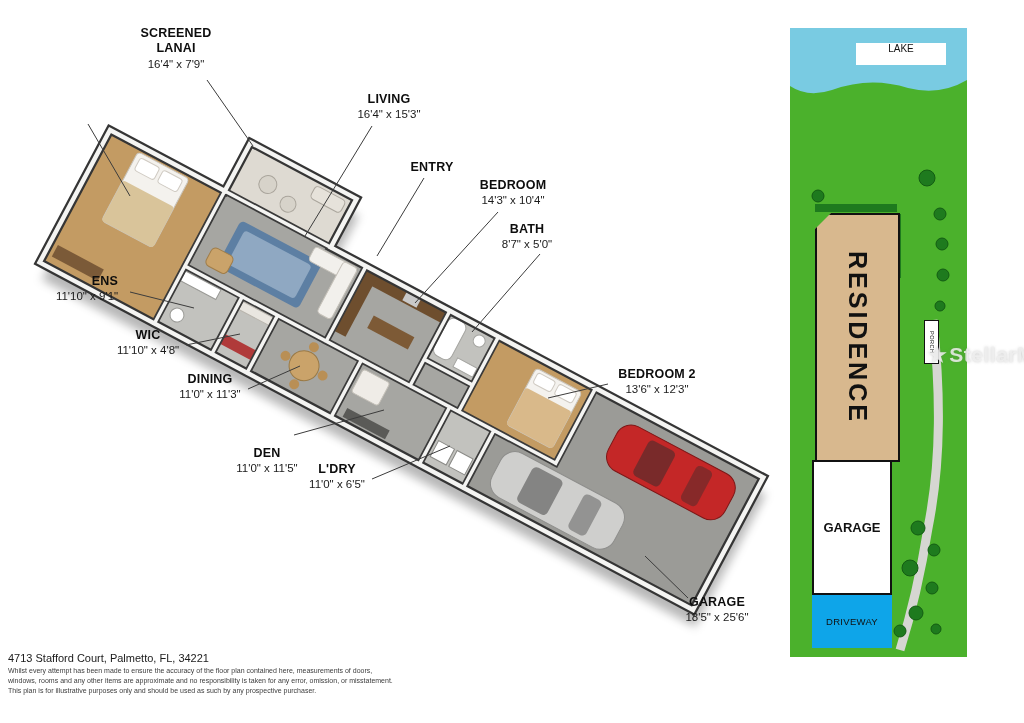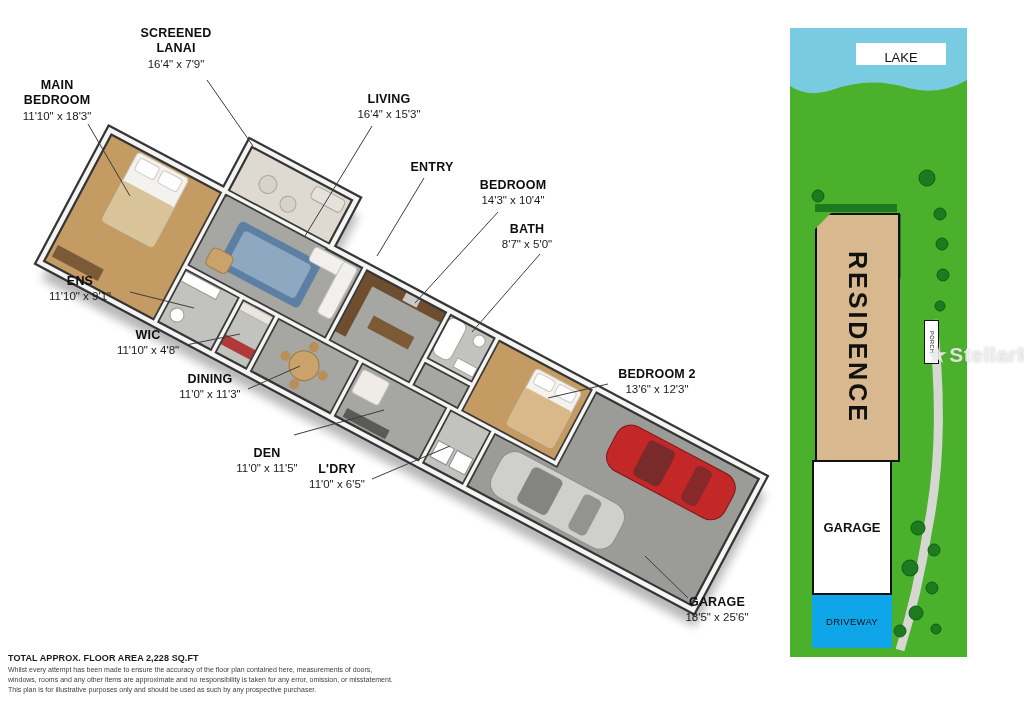--- a/index.html
+++ b/index.html
@@ -11,21 +11,21 @@
   #labels-layer{position:absolute;left:0;top:0;width:1024px;height:552px;pointer-events:none;}
   .room-label{position:absolute;transform:translateX(-50%);text-align:center;}
   .room-label .rname{font-size:12.5px;font-weight:700;letter-spacing:.2px;line-height:1.22;white-space:pre-line;color:#0d0d0d;}
   .room-label .rdims{font-size:11.5px;font-weight:400;color:#1a1a1a;margin-top:1px;}
   .leader{stroke:#3c3c3c;stroke-width:1;}
 
   
   #site-plan{position:absolute;left:790px;top:28px;width:177px;height:629px;background:#4bb12c;overflow:hidden;}
   #site-deco{position:absolute;left:0;top:0;}
   .lake-label{position:absolute;left:66px;top:15px;width:90px;height:22px;background:#ffffff;
-    display:flex;align-items:flex-end;justify-content:center;font-size:13px;font-weight:400;color:#111;}
+    display:flex;align-items:flex-start;justify-content:center;font-size:10px;font-weight:400;color:#111;}
   .residence{position:absolute;left:25px;top:185px;width:85px;height:249px;background:#d8b88e;
     border:2px solid #111;box-sizing:border-box;display:flex;align-items:center;justify-content:center;
     clip-path:polygon(0 16px,16px 0,100% 0,100% 100%,0 100%);}
   .residence-label{writing-mode:vertical-rl;font-size:25px;font-weight:700;letter-spacing:3px;color:#111;}
   .porch{position:absolute;left:134px;top:292px;width:15px;height:44px;background:#ffffff;border:1px solid #111;
     box-sizing:border-box;display:flex;align-items:center;justify-content:center;}
   .porch-label{writing-mode:vertical-rl;font-size:5.5px;color:#111;letter-spacing:.5px;}
   .garage-box{position:absolute;left:22px;top:432px;width:80px;height:135px;background:#ffffff;border:2px solid #111;
     box-sizing:border-box;display:flex;align-items:center;justify-content:center;font-size:13px;font-weight:700;color:#111;}
   .driveway-box{position:absolute;left:22px;top:567px;width:80px;height:53px;background:#0ea5e9;
@@ -164,41 +164,36 @@
       <line x1="688" y1="598" x2="645" y2="556" class="leader"></line>
     </g>
 </svg>
 
 <div id="labels-layer">
     <div class="room-label" style="left: 176px; top: 26px;">
       <div class="rname">SCREENED
 LANAI</div>
       <div class="rdims">16'4" x 7'9"</div>
     </div>
-    <div class="room-label" style="left: 57px; top: 78px;">
-      <div class="rname">MAIN
-BEDROOM</div>
-      <div class="rdims">11'10" x 18'3"</div>
-    </div>
     <div class="room-label" style="left: 389px; top: 92px;">
       <div class="rname">LIVING</div>
       <div class="rdims">16'4" x 15'3"</div>
     </div>
     <div class="room-label" style="left: 432px; top: 160px;">
       <div class="rname">ENTRY</div>
     </div>
     <div class="room-label" style="left: 513px; top: 178px;">
       <div class="rname">BEDROOM</div>
       <div class="rdims">14'3" x 10'4"</div>
     </div>
     <div class="room-label" style="left: 527px; top: 222px;">
       <div class="rname">BATH</div>
       <div class="rdims">8'7" x 5'0"</div>
     </div>
-    <div class="room-label" style="left: 80px; top: 274px;">
+    <div class="room-label" style="left: 87px; top: 274px; text-align: right;">
       <div class="rname">ENS</div>
       <div class="rdims">11'10" x 9'1"</div>
     </div>
     <div class="room-label" style="left: 148px; top: 328px;">
       <div class="rname">WIC</div>
       <div class="rdims">11'10" x 4'8"</div>
     </div>
     <div class="room-label" style="left: 210px; top: 372px;">
       <div class="rname">DINING</div>
       <div class="rdims">11'0" x 11'3"</div>
@@ -267,17 +262,17 @@
   <div class="driveway-box">
       <span>DRIVEWAY</span>
     </div>
 </div>
 
 <div id="watermark">
   <span class="star">★</span><span>StellarMLS</span>
 </div>
 
 <div id="footer">
-  <div class="area">TOTAL APPROX. FLOOR AREA 2,228 SQ.FT</div>
+  <div class="addr">4713 Stafford Court, Palmetto, FL, 34221</div>
   <div class="disclaimer">Whilst every attempt has been made to ensure the accuracy of the floor plan contained here, measurements of doors,
 windows, rooms and any other items are approximate and no responsibility is taken for any error, omission, or misstatement.
 This plan is for illustrative purposes only and should be used as such by any prospective purchaser.</div>
 </div>
 
 </body></html>

